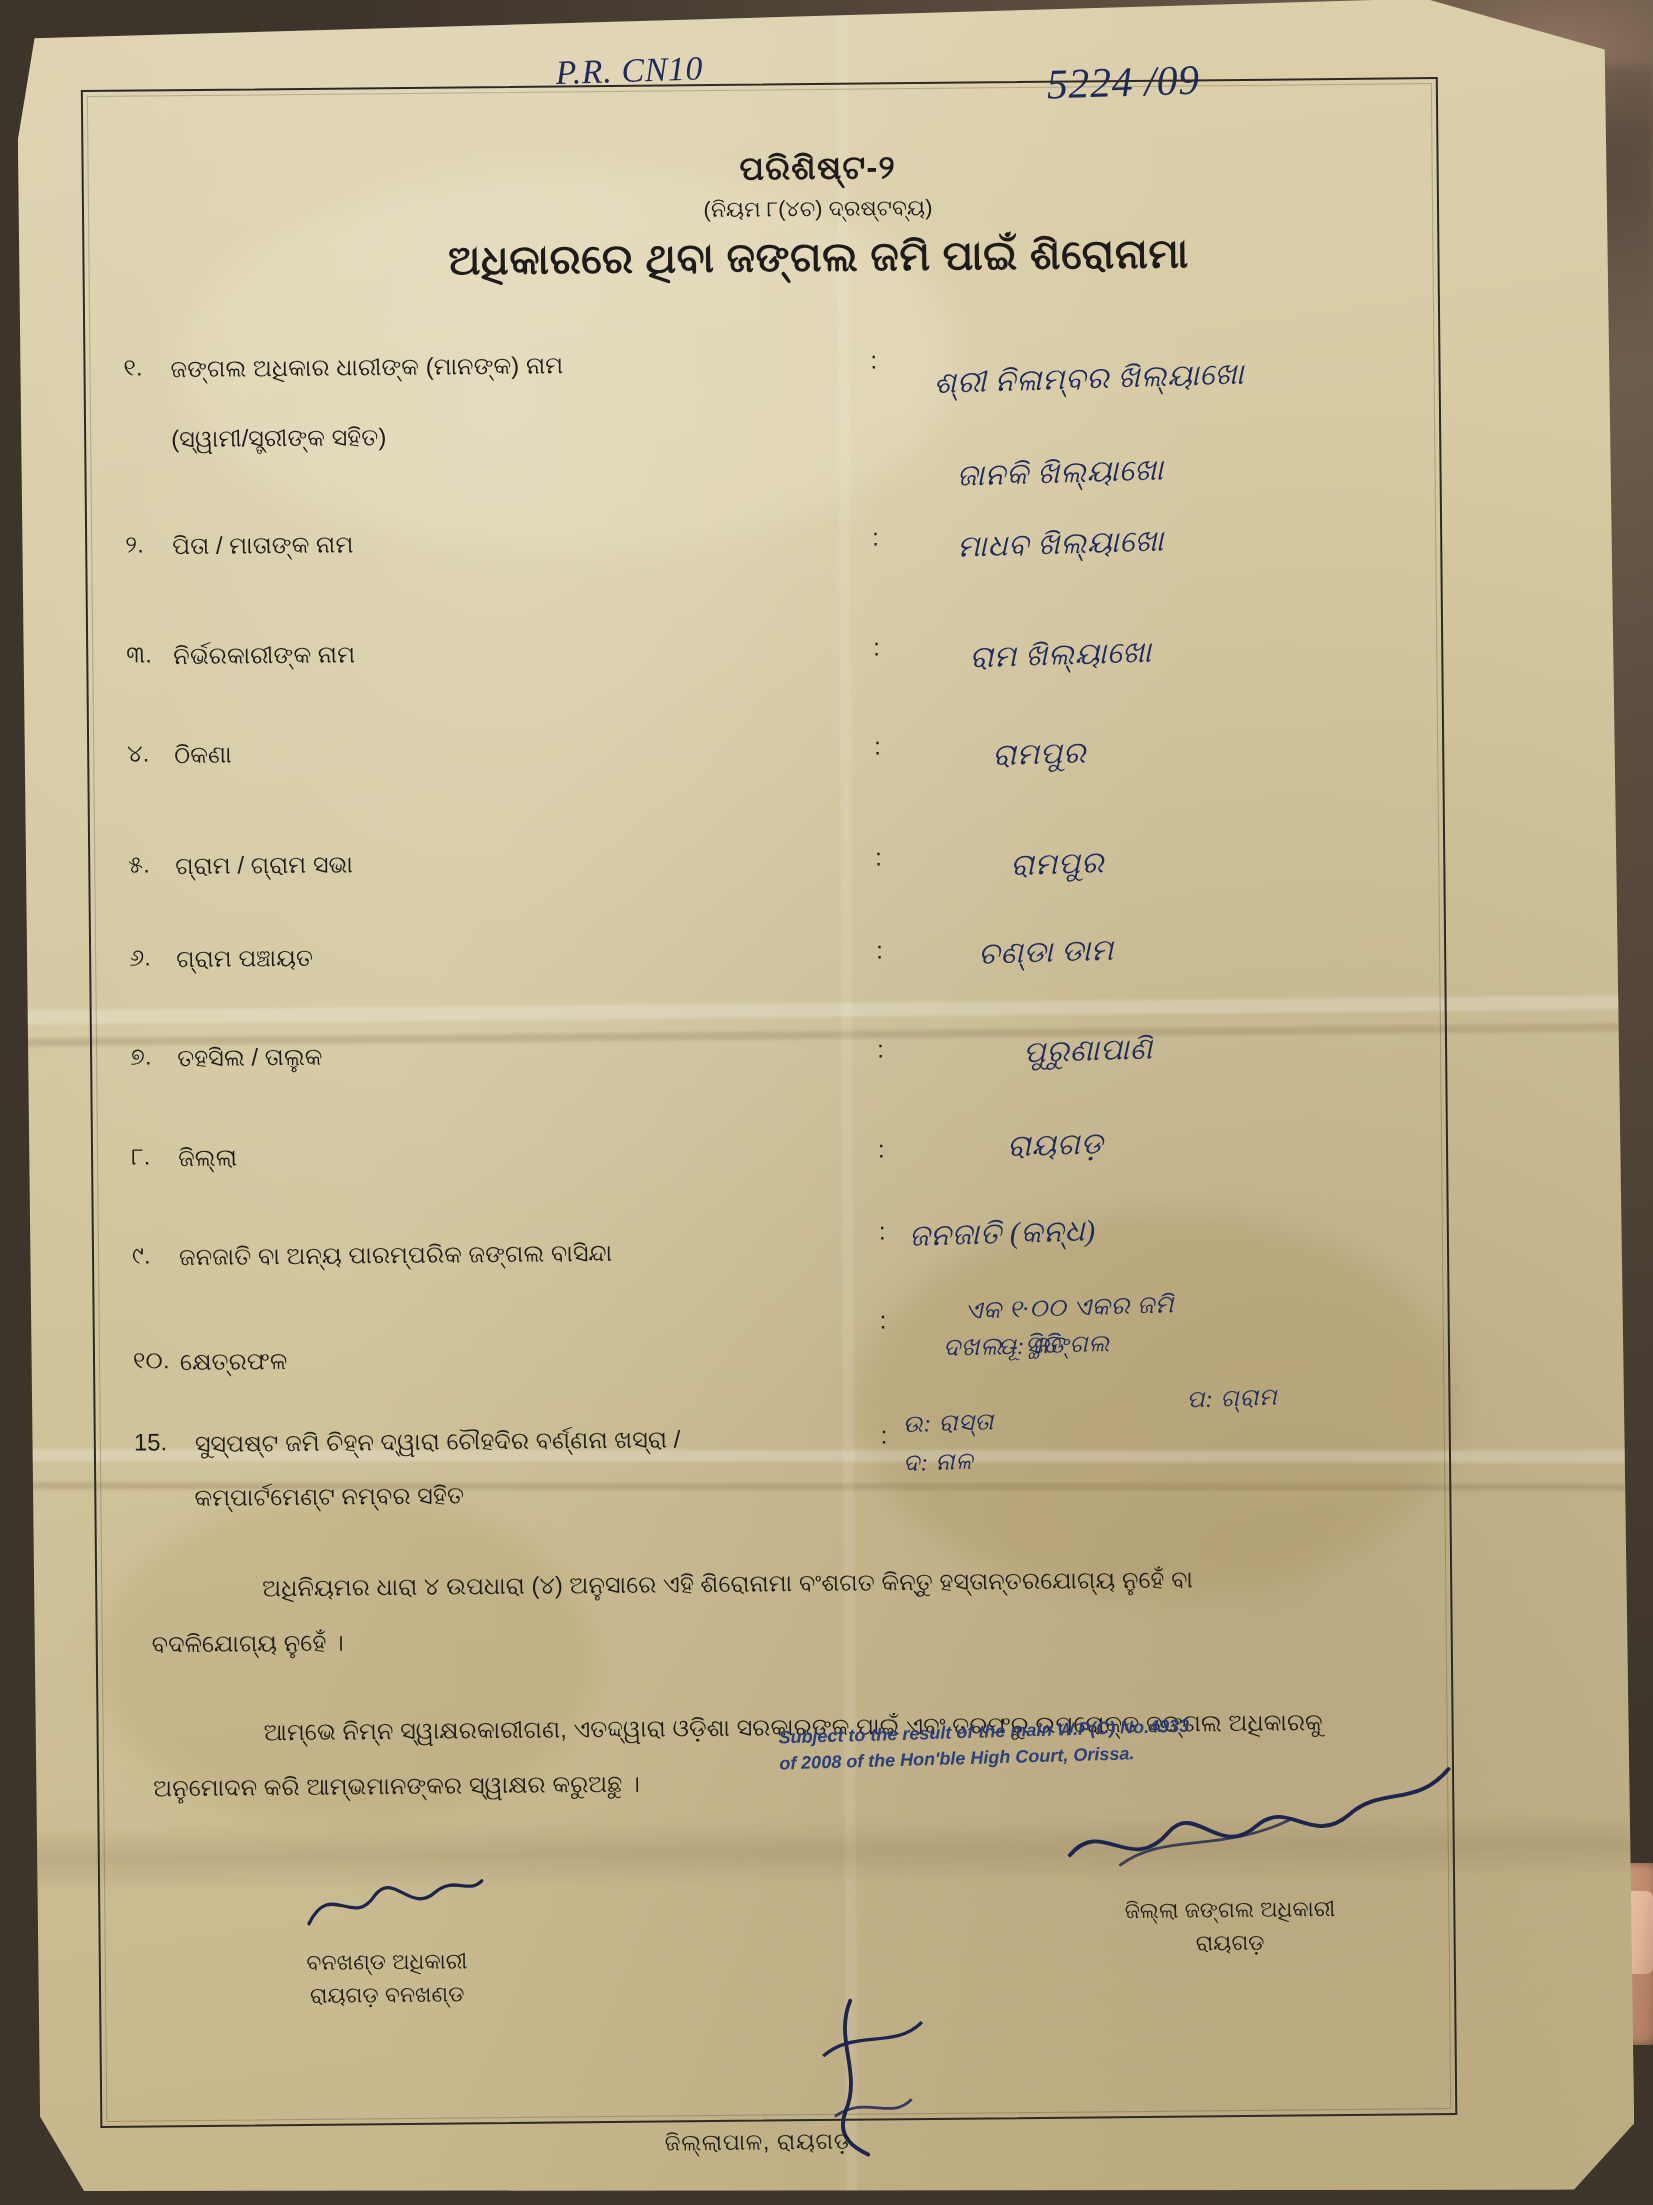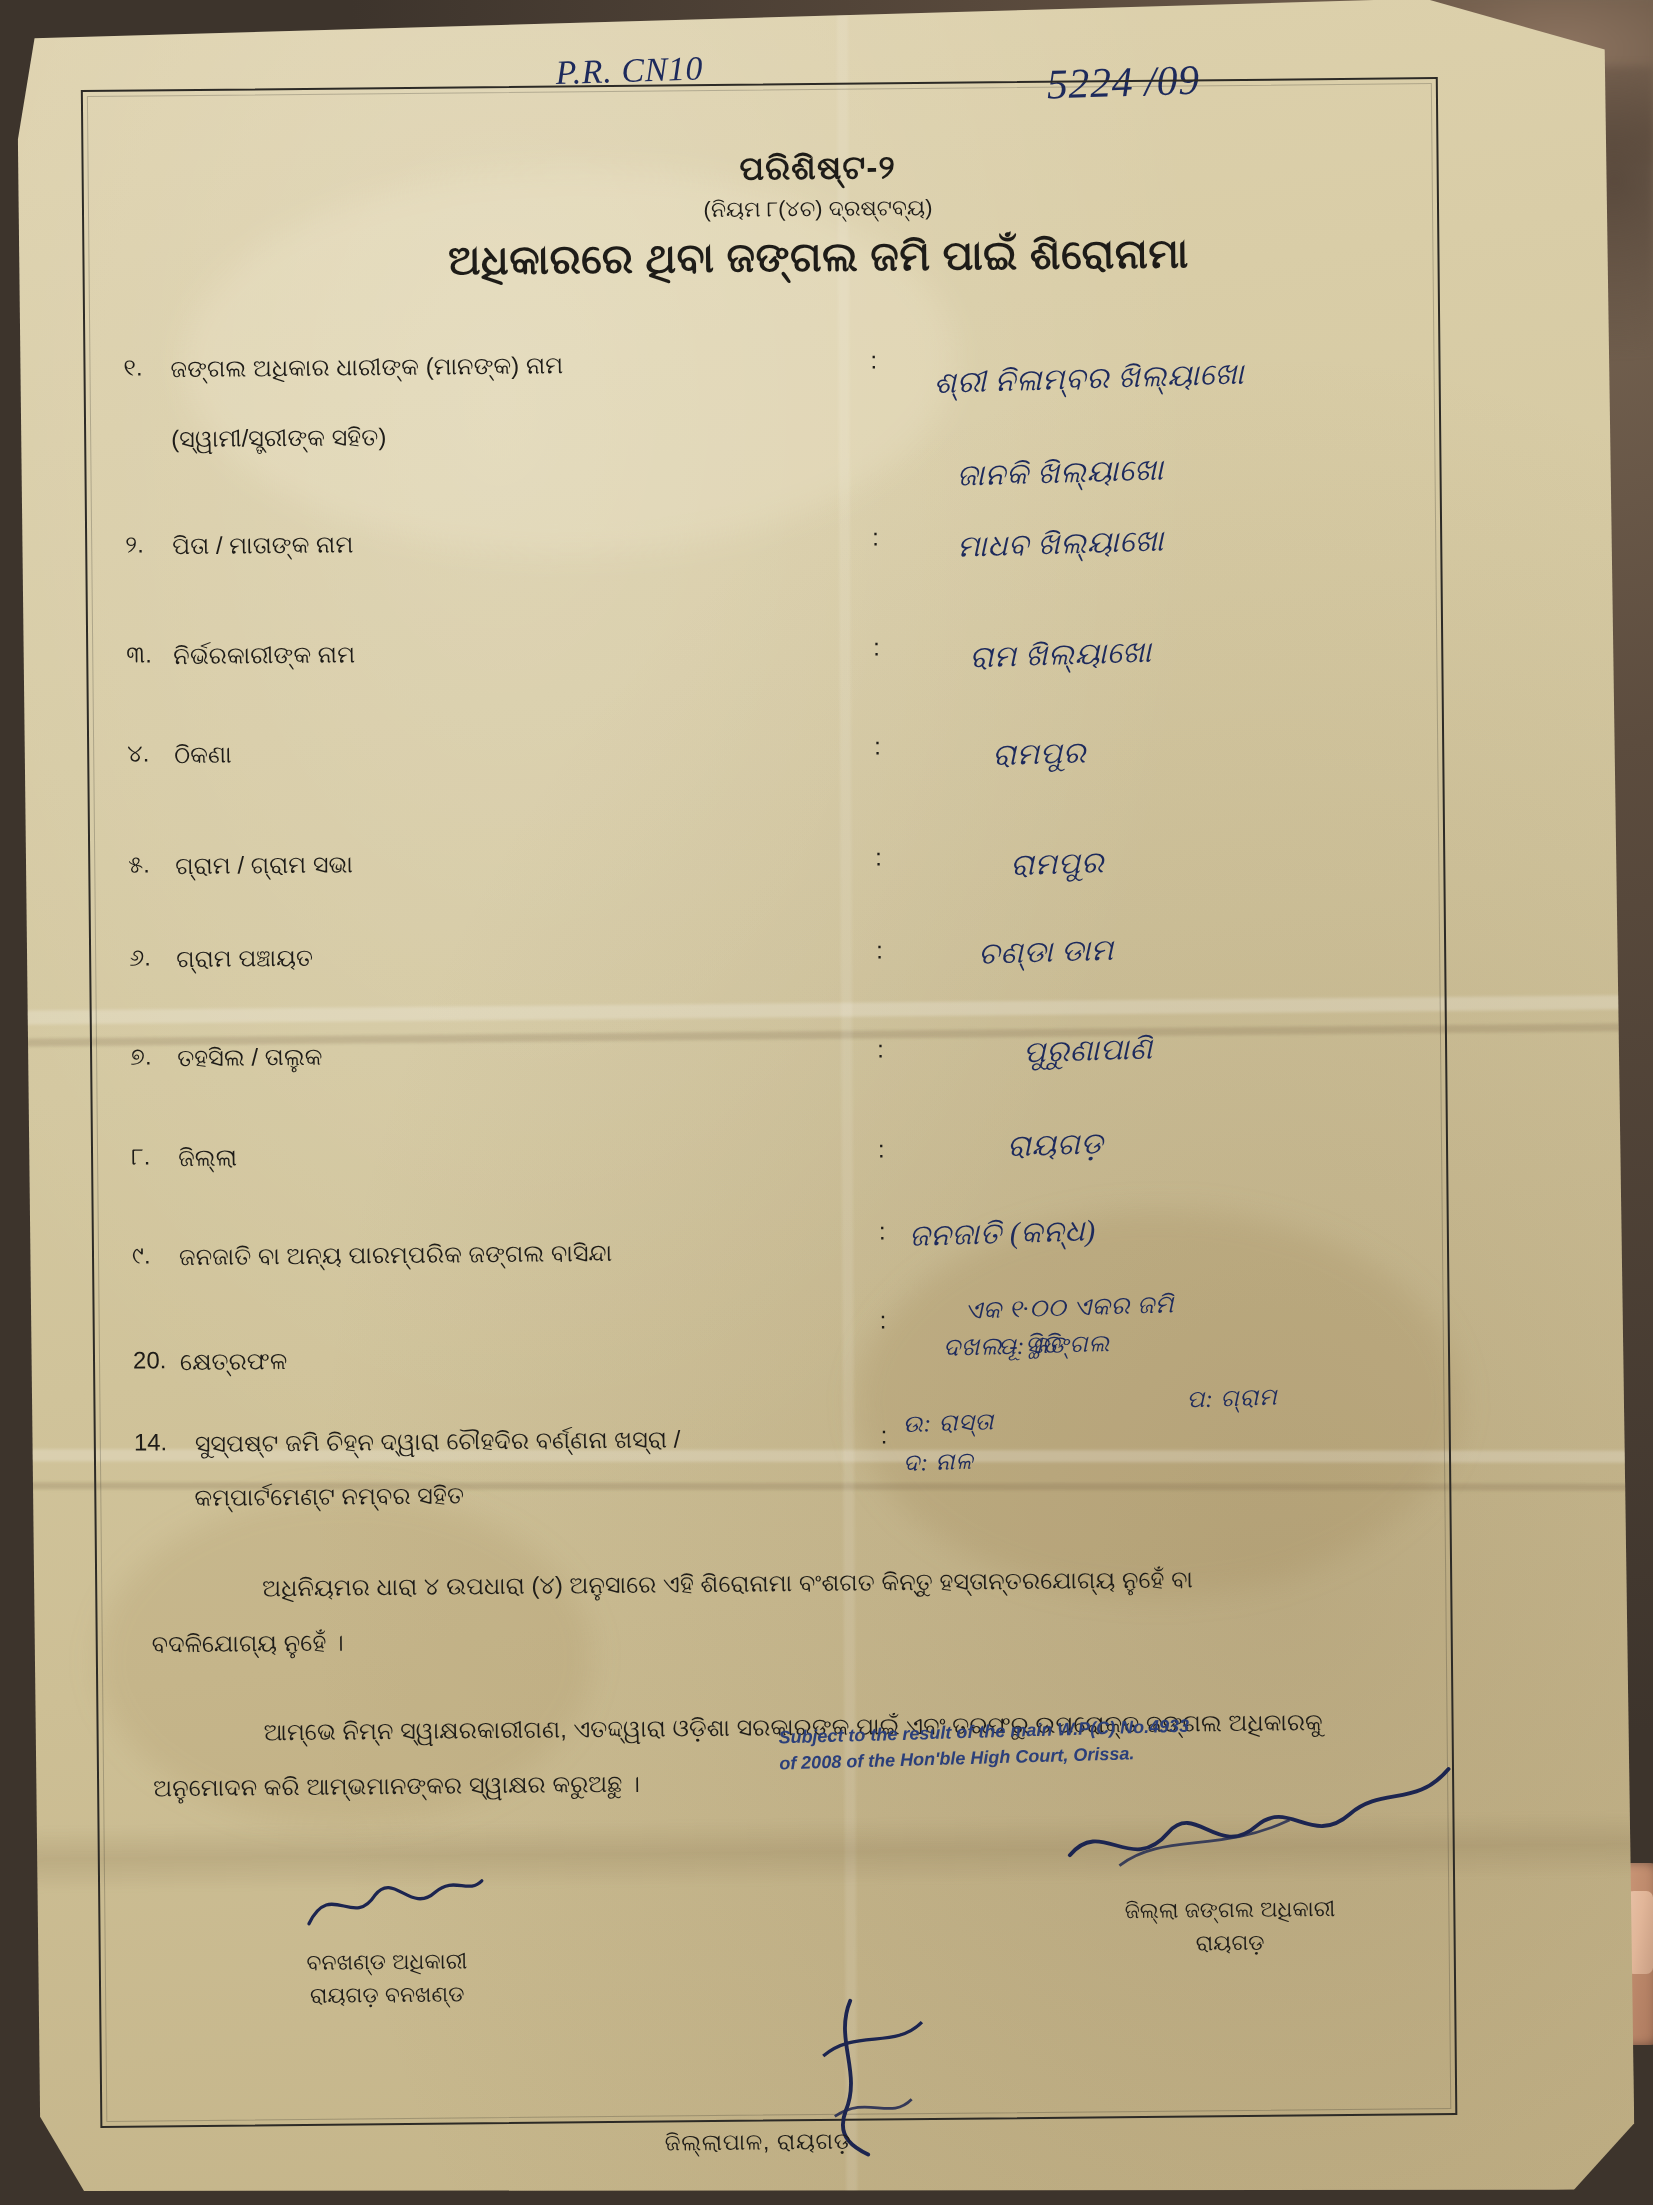--- a/index.html
+++ b/index.html
@@ -213,29 +213,29 @@
   <div class="answer hand" style="left:981px;top:1130px;">ରାୟଗଡ଼</div>
 
   <div class="row" style="left:105px;top:1235px;">
     <div class="num od">୯.</div>
     <div class="lbl od">ଜନଜାତି ବା ଅନ୍ୟ ପାରମ୍ପରିକ ଜଙ୍ଗଲ ବାସିନ୍ଦା</div>
   </div>
   <div class="colon" style="left:852px;top:1218px;">:</div>
   <div class="answer hand" style="left:882px;top:1218px;">ଜନଜାତି (କନ୍ଧ)</div>
 
   <div class="row" style="left:105px;top:1340px;">
-    <div class="num od">20.</div>
+    <div class="num od">୧୦.</div>
     <div class="lbl od">କ୍ଷେତ୍ରଫଳ</div>
   </div>
   <div class="colon" style="left:852px;top:1307px;">:</div>
   <div class="answer hand" style="left:937px;top:1296px;font-size:25px;">ଏକ ୧·୦୦ ଏକର ଜମି</div>
   <div class="answer hand" style="left:915px;top:1334px;font-size:25px;">ଦଖଲ - ସ୍ଥିତି</div>
 
   <div class="row" style="left:105px;top:1422px;width:739px;">
-    <div class="num od" style="width:61px;">14.</div>
+    <div class="num od" style="width:61px;">15.</div>
     <div class="lbl od">ସୁସ୍ପଷ୍ଟ ଜମି ଚିହ୍ନ ଦ୍ୱାରା ଚୌହଦିର ବର୍ଣ୍ଣନା ଖସ୍ରା /</div>
   </div>
   <div class="sub-lbl od" style="left:165px;top:1478px;">କମ୍ପାର୍ଟମେଣ୍ଟ ନମ୍ବର ସହିତ</div>
   <div class="colon" style="left:852px;top:1422px;">:</div>
   <div class="answer hand" style="left:874px;top:1411px;font-size:24px;">ଉ: ରାସ୍ତା</div>
   <div class="answer hand" style="left:874px;top:1450px;font-size:24px;">ଦ: ନାଳ</div>
   <div class="answer hand" style="left:970px;top:1334px;font-size:24px;">ପୂ: ଜଙ୍ଗଲ</div>
   <div class="answer hand" style="left:1158px;top:1389px;font-size:24px;">ପ: ଗ୍ରାମ</div>
 
   <div class="para od" style="left:232px;top:1560px;width:1158px;">ଅଧିନିୟମର ଧାରା ୪ ଉପଧାରା (୪) ଅନୁସାରେ ଏହି ଶିରୋନାମା ବଂଶଗତ କିନ୍ତୁ ହସ୍ତାନ୍ତରଯୋଗ୍ୟ ନୁହେଁ ବା</div>

